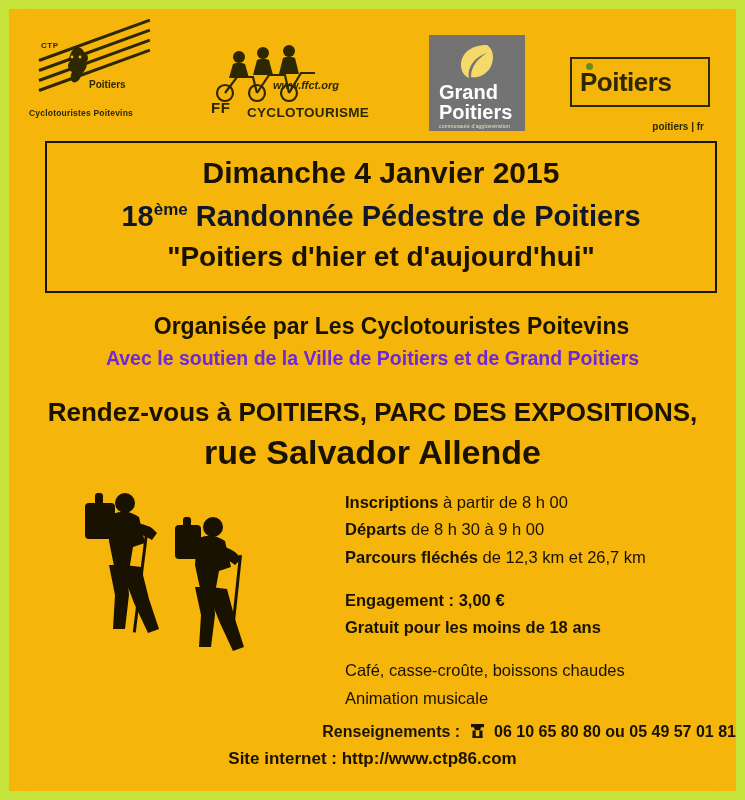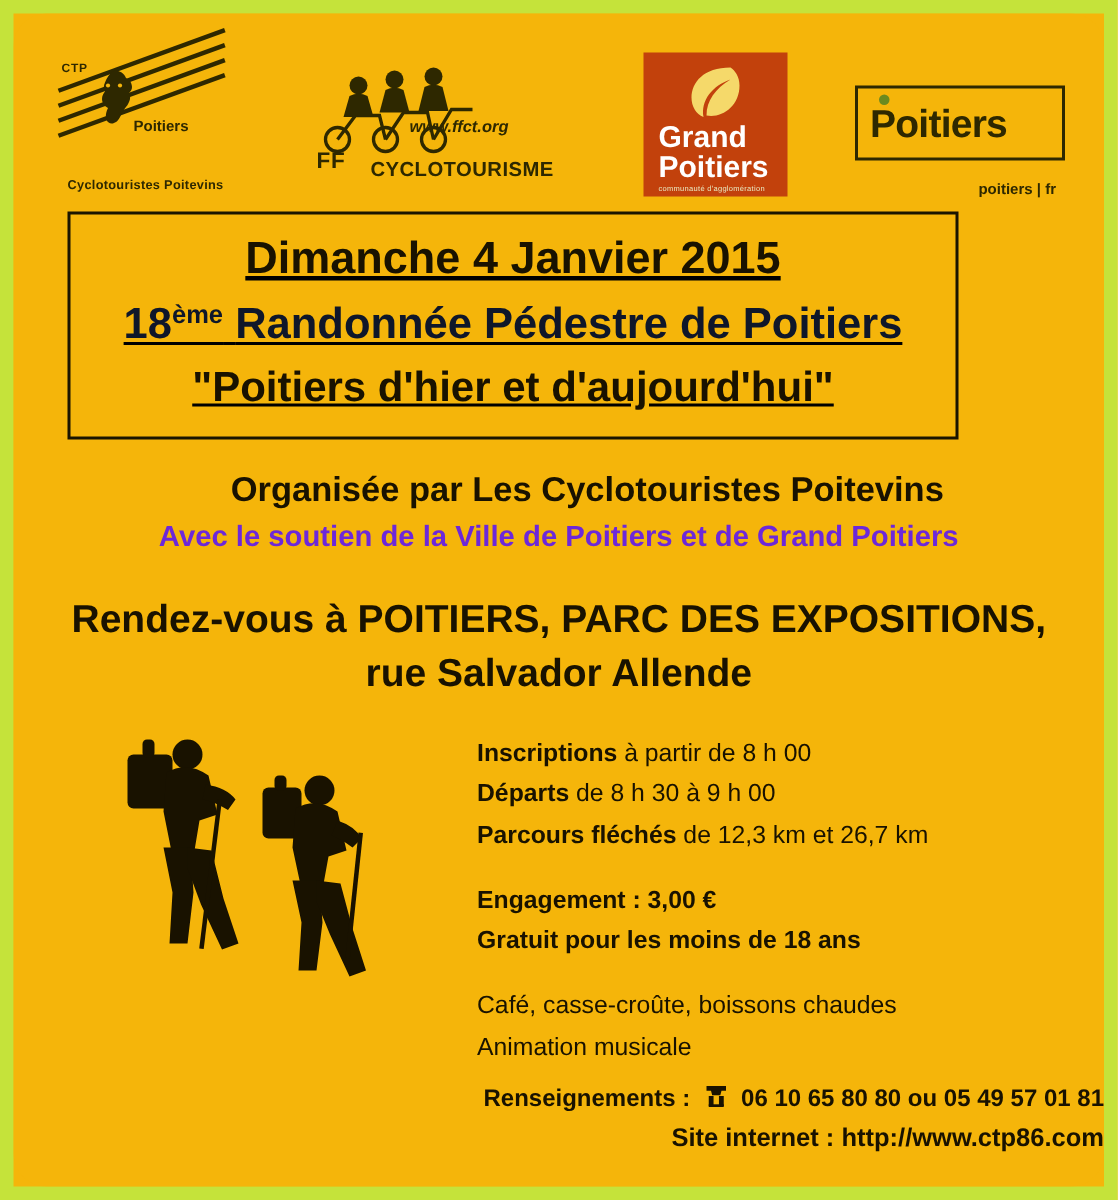--- a/index.html
+++ b/index.html
@@ -60,26 +60,25 @@
     position: absolute;
     left: 62px;
     top: 48px;
     font-size: 10px;
     font-weight: bold;
     color: #2e2800;
   }
   .logo-ctp .ctp-sub {
     position: absolute;
     left: 2px;
-    top: 87px;
+    top: 77px;
     font-size: 8.5px;
     font-weight: bold;
     color: #2e2800;
     letter-spacing: .2px;
-    margin-left: 16px;
   }
   .ctp-stripes {
     position: absolute;
     left: 18px;
     top: 22px;
     width: 96px;
     height: 46px;
   }
   .ctp-stripes i {
     position: absolute;
@@ -139,21 +138,21 @@
   }
   .ffct-riders { position: absolute; left: 6px; top: 0px; }
 
   
   .logo-gp {
     position: absolute;
     left: 420px;
     top: 12px;
     width: 96px;
     height: 96px;
-    background: #c2410c;
+    background: #737373;
   }
   .logo-gp .gp-leaf {
     position: absolute;
     left: 28px;
     top: 8px;
   }
   .logo-gp .gp-grand {
     position: absolute;
     left: 10px;
     top: 46px;
@@ -219,25 +218,24 @@
     font-size: 10px;
     font-weight: bold;
     color: #2e2800;
   }
 
   
   .title-box {
     position: absolute;
     left: 36px;
     top: 132px;
-    width: 594px;
+    width: 672px;
     height: 152px;
     border: 2px solid #1a1500;
     box-sizing: border-box;
-    text-decoration: underline;
   }
   .title-line1 {
     text-align: center;
     margin-top: 13px;
     font-size: 30px;
     font-weight: bold;
     color: #191200;
   }
   .title-line2 {
     text-align: center;
@@ -287,38 +285,38 @@
     text-align: center;
     font-size: 26px;
     font-weight: bold;
     color: #191200;
   }
   .rdv2 {
     position: absolute;
     top: 424px;
     width: 100%;
     text-align: center;
-    font-size: 26px;
+    font-size: 34px;
     font-weight: bold;
     color: #191200;
   }
 
   
   .walkers {
     position: absolute;
     left: 58px;
     top: 472px;
     width: 220px;
     height: 180px;
   }
 
   
   .details {
     position: absolute;
-    left: 309px;
+    left: 336px;
     top: 482px;
     width: 380px;
     color: #191200;
   }
   .details .row {
     font-size: 16.5px;
     margin-bottom: 5px;
     line-height: 1.35;
   }
   .details .row b { font-weight: bold; }
@@ -331,21 +329,21 @@
     width: 100%;
     text-align: right;
     font-size: 16px;
     font-weight: bold;
     color: #191200;
   }
   .foot2 {
     position: absolute;
     top: 740px;
     width: 100%;
-    text-align: right;
+    text-align: center;
     font-size: 17px;
     font-weight: bold;
     color: #191200;
   }
   .phone-icon {
     display: inline-block;
     vertical-align: -2px;
     margin: 0 4px;
   }
 </style>

